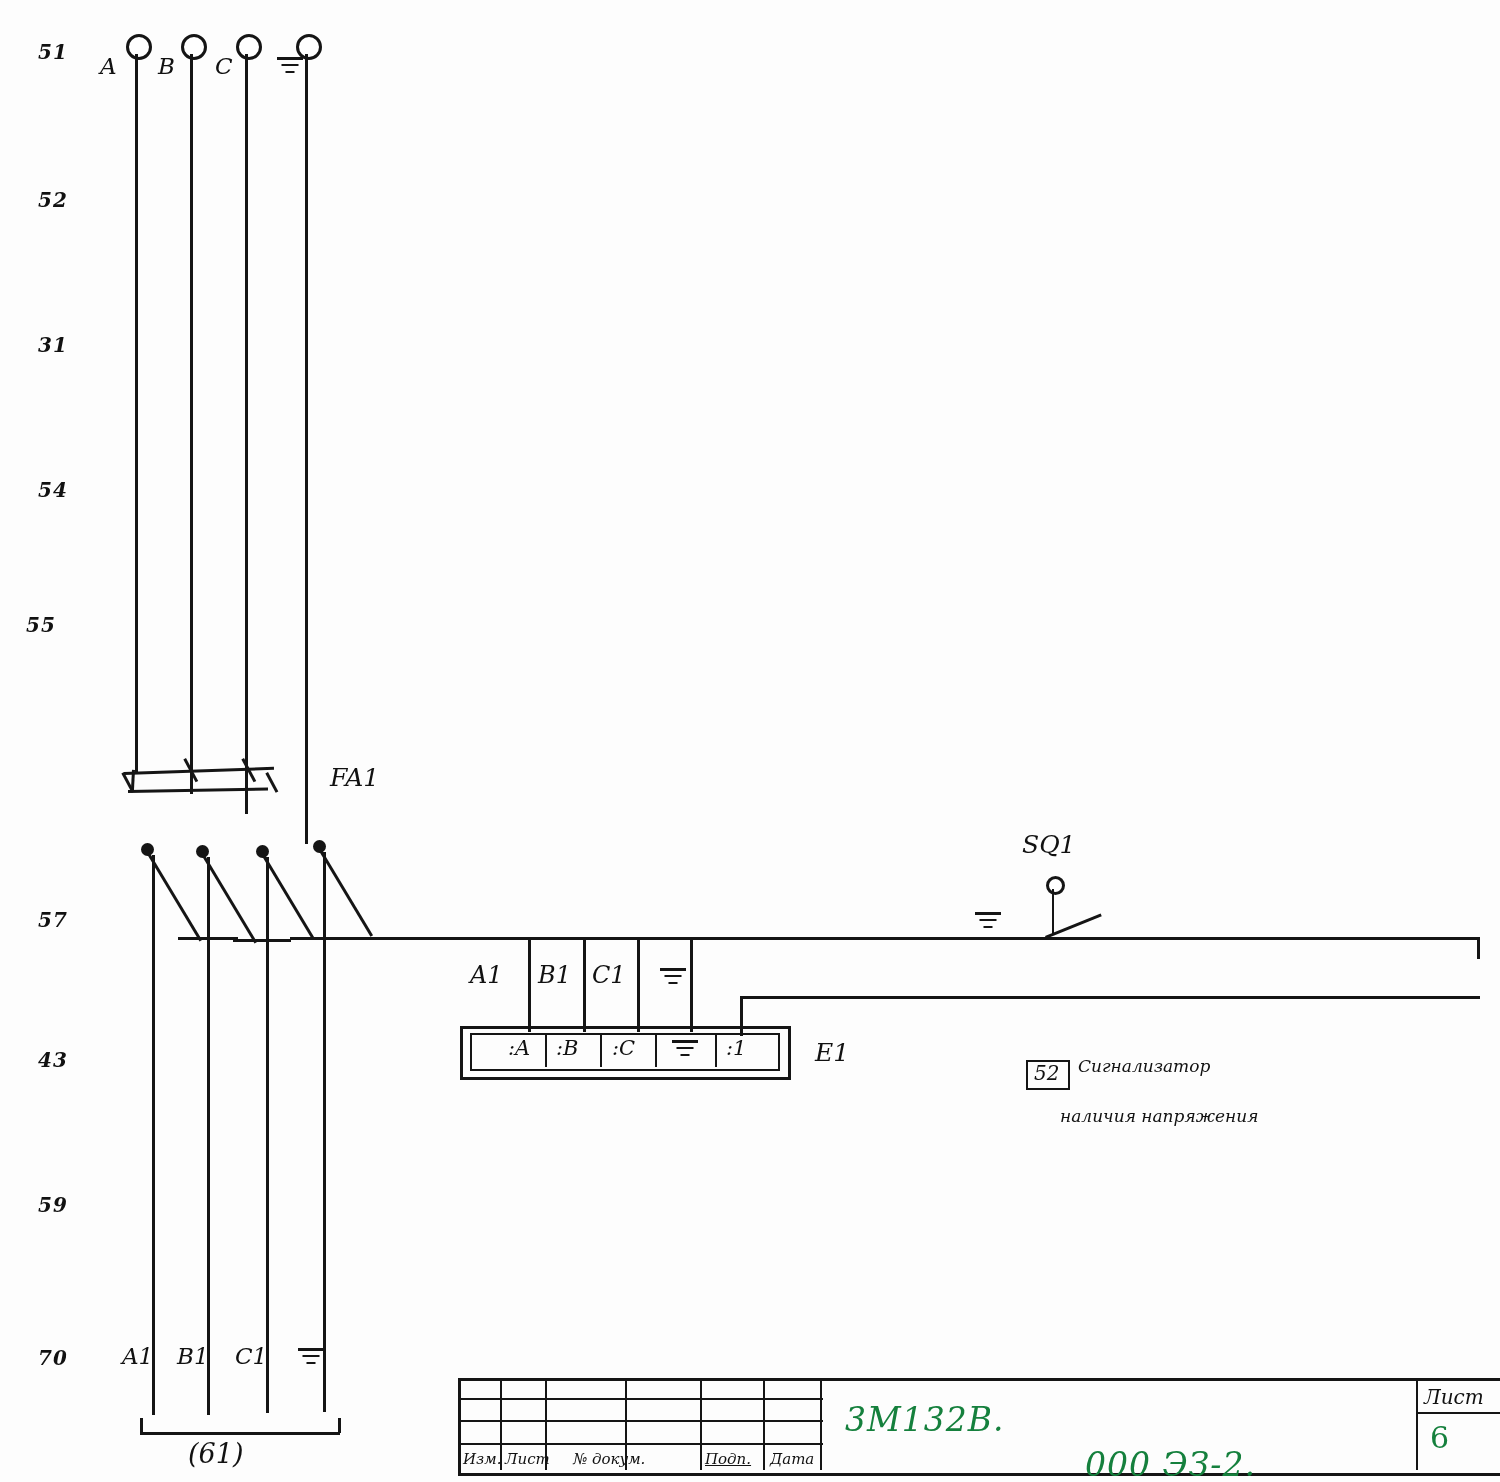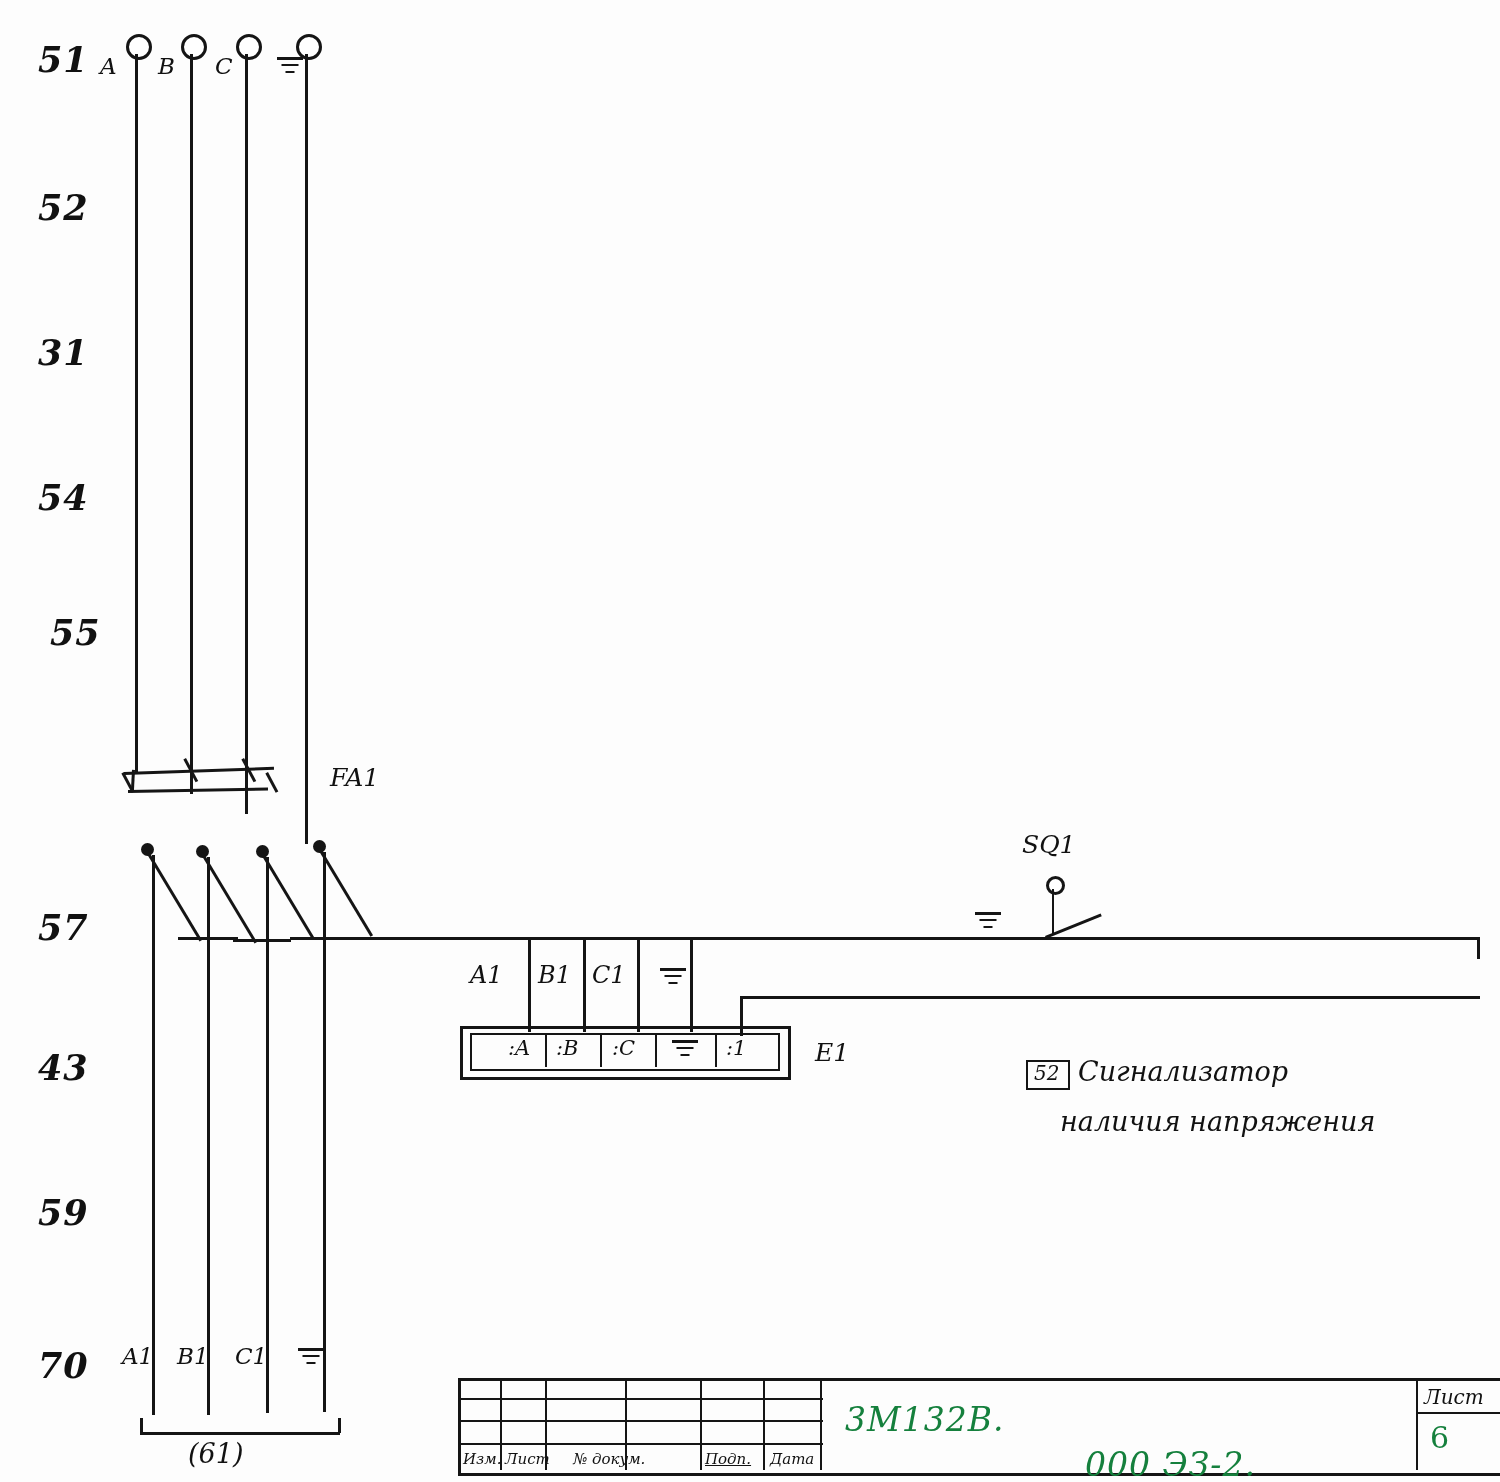--- a/index.html
+++ b/index.html
@@ -22,39 +22,39 @@
   
   .lbl {
     position: absolute;
     color: #111;
     font-family: "DejaVu Serif", serif;
     font-style: italic;
     white-space: nowrap;
     line-height: 1;
   }
   .rownum {
-    font-size: 35px;
+    font-size: 20px;
     font-weight: bold;
     font-style: italic;
     letter-spacing: 1px;
   }
   .phase {
     font-size: 23px;
     font-style: italic;
   }
   .devlbl {
     font-size: 25px;
     font-style: italic;
   }
   .termlbl {
     font-size: 21px;
     font-style: italic;
   }
   .note {
-    font-size: 27px;
+    font-size: 17px;
     font-style: italic;
     font-family: "DejaVu Serif", serif;
   }
   .tb-txt {
     position: absolute;
     font-size: 15px;
     font-style: italic;
     color: #111;
     white-space: nowrap;
     font-family: "DejaVu Serif", serif;
@@ -124,21 +124,21 @@
 </style>
 </head>
 <body>
 
 <div id="sheet">
 
   <div class="lbl rownum" style="left:38px; top:42px;">51</div>
   <div class="lbl rownum" style="left:38px; top:190px;">52</div>
   <div class="lbl rownum" style="left:38px; top:335px;">31</div>
   <div class="lbl rownum" style="left:38px; top:480px;">54</div>
-  <div class="lbl rownum" style="left:50px; top:615px;text-align:right;">55</div>
+  <div class="lbl rownum" style="left:26px; top:615px;text-align:right;">55</div>
   <div class="lbl rownum" style="left:38px; top:910px;">57</div>
   <div class="lbl rownum" style="left:38px; top:1050px;">43</div>
   <div class="lbl rownum" style="left:38px; top:1195px;">59</div>
   <div class="lbl rownum" style="left:38px; top:1348px;">70</div>
 
   <div class="circle" style="left:126px; top:34px; width:20px; height:20px;"></div>
   <div class="circle" style="left:181px; top:34px; width:20px; height:20px;"></div>
   <div class="circle" style="left:236px; top:34px; width:20px; height:20px;"></div>
   <div class="circle" style="left:296px; top:34px; width:20px; height:20px;"></div>
 

